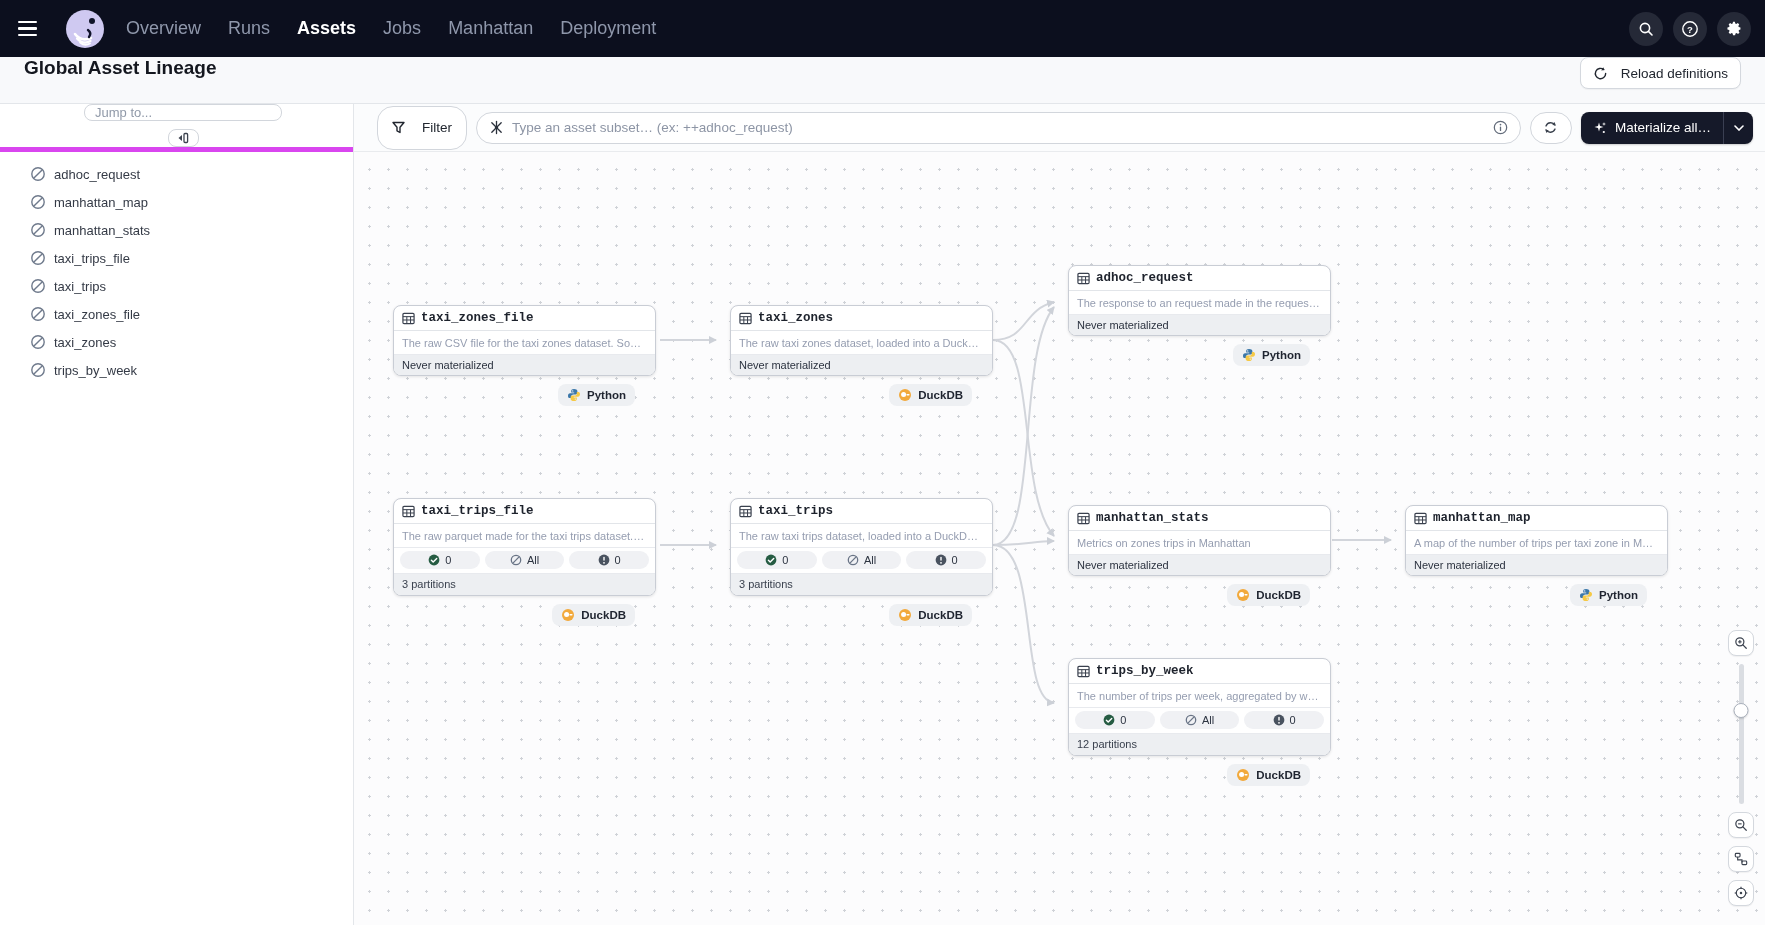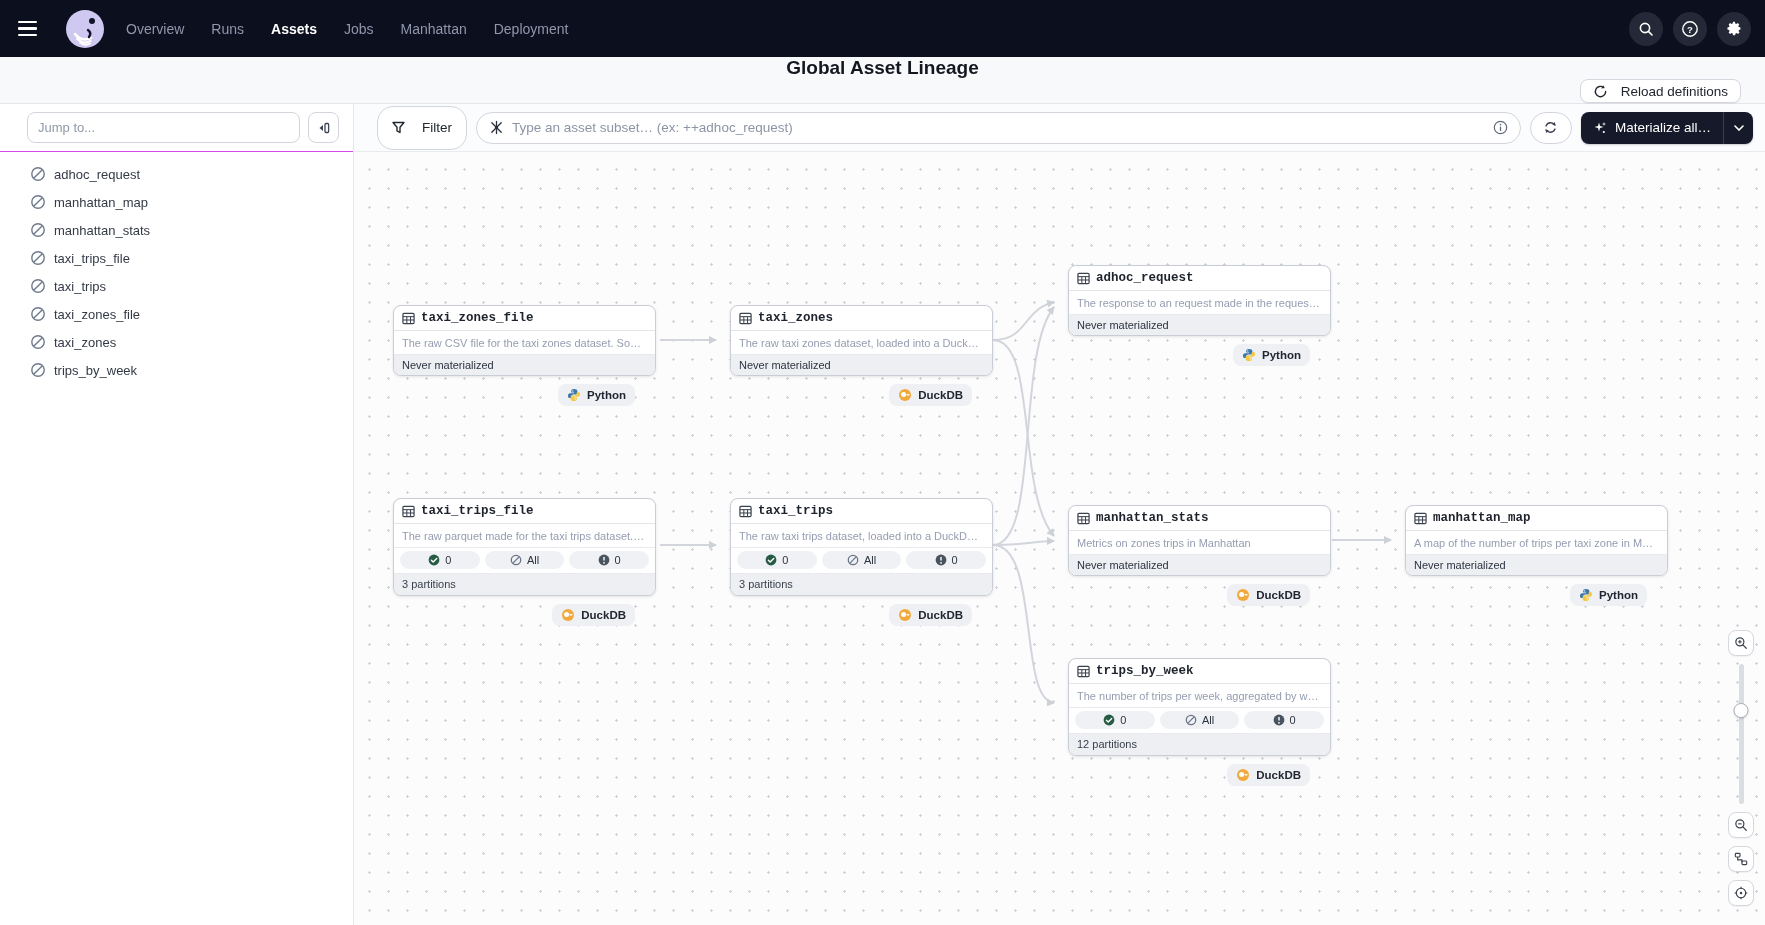--- a/index.html
+++ b/index.html
@@ -8,34 +8,34 @@
 
   
   .nav { height:57px; background:#0c0f1e; display:flex; align-items:center; padding:0 14px; }
   .hamburger { width:34px; height:34px; display:flex; flex-direction:column; justify-content:center; gap:4px; cursor:pointer; margin-left:4px; }
   .hamburger span { display:block; width:19px; height:2.4px; background:#fff; border-radius:1px; }
   .logo { width:38px; height:38px; margin:0 22px 0 14px; position:relative; }
   .logo .ball { width:38px; height:38px; border-radius:50%; background:#cfc9f1; position:absolute; overflow:hidden; }
   .logo .eye { position:absolute; width:6px; height:6px; border-radius:50%; background:#11142a; left:23px; top:8px; }
   .logo svg { position:absolute; left:0; top:0; }
   .nav-items { display:flex; align-items:center; gap:27px; }
-  .nav-item { color:#8f97ab; font-size:14px; cursor:pointer; }
+  .nav-item { color:#8f97ab; font-size:18px; cursor:pointer; }
   .nav-item.active { color:#ffffff; font-weight:bold; }
   .nav-right { margin-left:auto; display:flex; gap:10px; }
   .nav-circle { width:34px; height:34px; border-radius:50%; background:#252937; display:flex; align-items:center; justify-content:center; cursor:pointer; color:#fff; }
 
   
-  .page-header { height:47px; display:flex; align-items:center; padding:0 24px; border-bottom:1px solid #e3e6ea; background:#f8f9fb;flex-direction:column; }
+  .page-header { height:47px; display:flex; padding:0 24px; border-bottom:1px solid #e3e6ea; background:#f8f9fb; }
   .page-title { font-size:19px; font-weight:bold; color:#14171f; }
   .reload-btn { margin-left:auto; display:flex; align-items:center; gap:13px; background:#fff; border:1px solid #d4d8de; border-radius:8px; height:32px; padding:0 12px; font-size:13.5px; color:#21262f; cursor:pointer; box-shadow:0 1px 1px rgba(0,0,0,.04); }
 
   
   .content { display:flex; height:821px; }
   .sidebar { width:354px; background:#fff; border-right:1px solid #e3e6ea; display:flex; flex-direction:column; }
-  .sidebar-top { height:48px; display:flex; align-items:center; gap:8px; padding:0 14px 0 27px; border-bottom:1px solid #d946ef; }
+  .sidebar-top { height:48px; display:flex; align-items:center; gap:8px; padding:0 14px 0 27px; border-bottom:5px solid #d946ef;flex-direction:column; }
   .jump-input { flex:1; height:31px; border:1px solid #d2d6dc; border-radius:8px; padding:0 10px; font-size:13px; color:#30343d; background:#fff; outline:none; }
   .jump-input::placeholder { color:#9099a8; }
   .panel-toggle { width:31px; height:31px; border:1px solid #d2d6dc; border-radius:8px; background:#fff; display:flex; align-items:center; justify-content:center; cursor:pointer; }
   .asset-list { padding:8px 0; overflow:auto; }
   .asset-row { display:flex; align-items:center; gap:8px; height:28px; padding:0 10px 0 30px; font-size:13px; color:#343a46; cursor:pointer; }
 
   .main { flex:1; display:flex; flex-direction:column; min-width:0; }
   .toolbar { height:48px; display:flex; align-items:center; gap:9px; padding:0 12px 0 23px; background:#fbfcfd; border-bottom:1px solid #e9ebee; }
   .filter-btn { display:flex; align-items:center; gap:17px; height:44px; padding:0 14px; border:1px solid #d2d6dc; border-radius:16px; background:#fff; font-size:13.5px; color:#21262f; cursor:pointer; }
   .subset-wrap { flex:1; height:32px; border:1px solid #d2d6dc; border-radius:16px; background:#fff; display:flex; align-items:center; padding:0 12px; gap:8px; }

